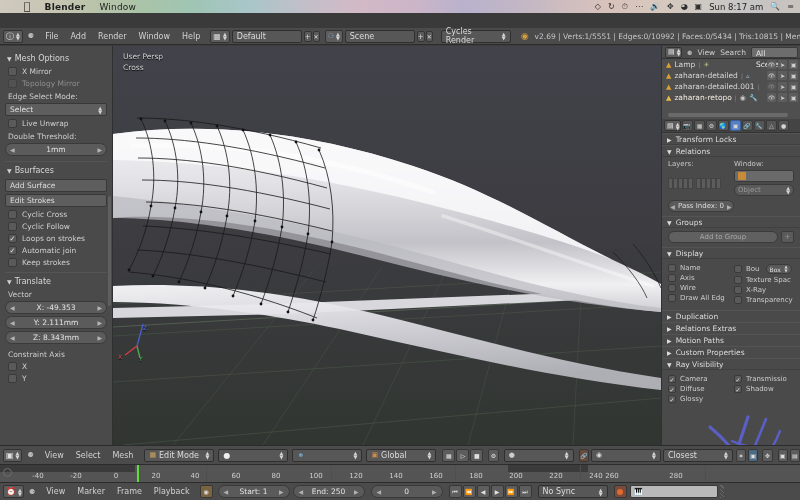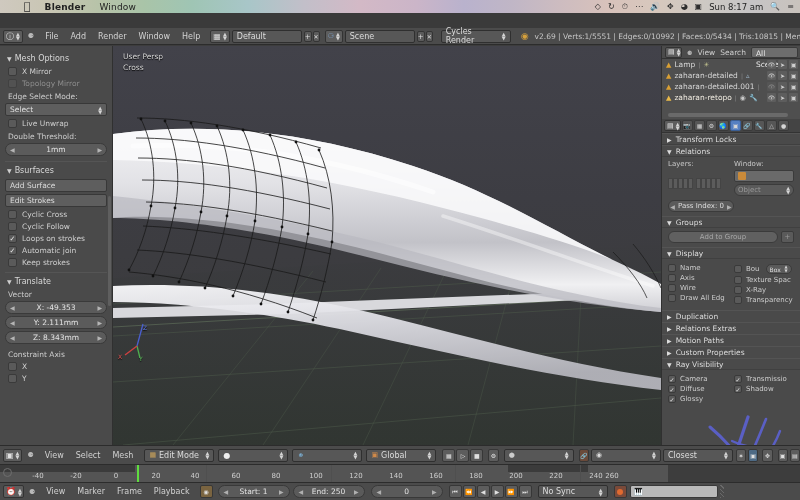--- a/index.html
+++ b/index.html
@@ -187,21 +187,21 @@
   
   .kanji { position:absolute; pointer-events:none; }
 
   
   .vpfooter {
     position:absolute; left:0; bottom:35px; width:800px; height:20px;
     background:#4b4b4b; border-top:1px solid #2c2c2c; border-bottom:1px solid #2c2c2c;
     display:flex; align-items:center; gap:0; padding-left:3px; overflow:hidden;
   }
   .timeline-strip {
-    position:absolute; left:0; bottom:18px; width:668px; height:17px;
+    position:absolute; left:0; bottom:18px; width:800px; height:17px;
     background:#545454; overflow:hidden;
   }
   .tl-prog { position:absolute; left:0; top:0; height:7px; background:#3b3b3b; }
   .tl-prog2 { position:absolute; top:0; height:7px; background:#3b3b3b; }
   .tl-play { position:absolute; top:0; width:2px; height:17px; background:#5fdd3f; }
   .tl-ticklbl { position:absolute; top:7px; font-size:7px; color:#cfcfcf; transform:translateX(-50%); }
   .tl-grid { position:absolute; top:0; width:1px; height:17px; background:#4f4f4f; }
   .tl-circ { position:absolute; left:3px; top:3px; width:9px; height:9px;
              border-radius:50%; border:1px solid #6e6e6e; }
   .timebar {

